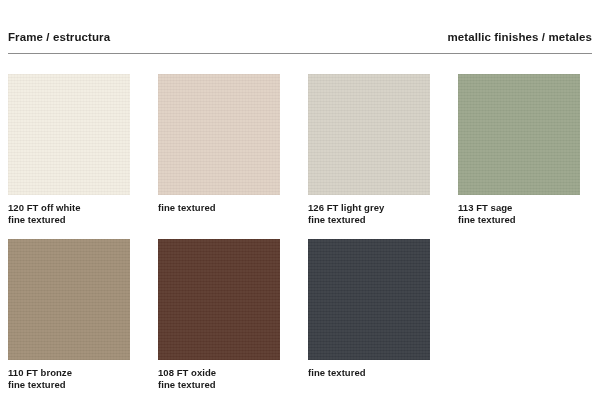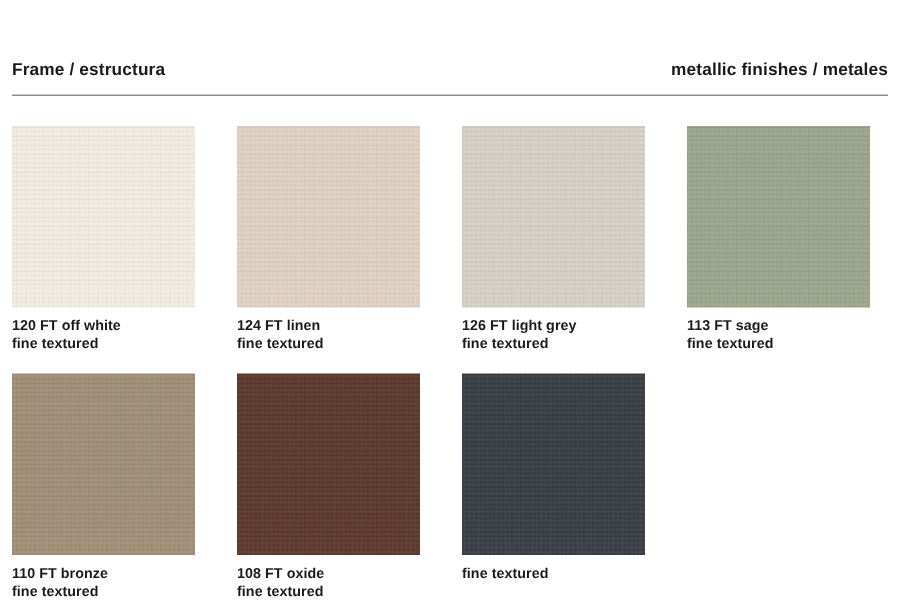--- a/index.html
+++ b/index.html
@@ -13,21 +13,21 @@
     background: #ffffff;
     font-family: "Liberation Sans", sans-serif;
     color: #1a1a1a;
     overflow: hidden;
     position: relative;
   }
 
   .sheet {
     position: absolute;
     left: 0;
-    top: 18px;
+    top: 8px;
     width: 600px;
     height: 309px;
     box-sizing: border-box;
     padding: 0 14px;
   }
 
   
   .header {
     position: absolute;
     left: 8px;
@@ -124,21 +124,20 @@
       <div class="cell c0">
         <div class="swatch" style="background-color: rgb(242, 237, 226);"></div>
         <div class="caption">
           <span class="name">120 FT off white</span>
           <span class="finish">fine textured</span>
         </div>
       </div>
       <div class="cell c1">
         <div class="swatch" style="background-color: rgb(224, 209, 196);"></div>
         <div class="caption">
-          <span class="name">124 FT linen</span>
           <span class="finish">fine textured</span>
         </div>
       </div>
       <div class="cell c2">
         <div class="swatch" style="background-color: rgb(213, 209, 198);"></div>
         <div class="caption">
           <span class="name">126 FT light grey</span>
           <span class="finish">fine textured</span>
         </div>
       </div>

